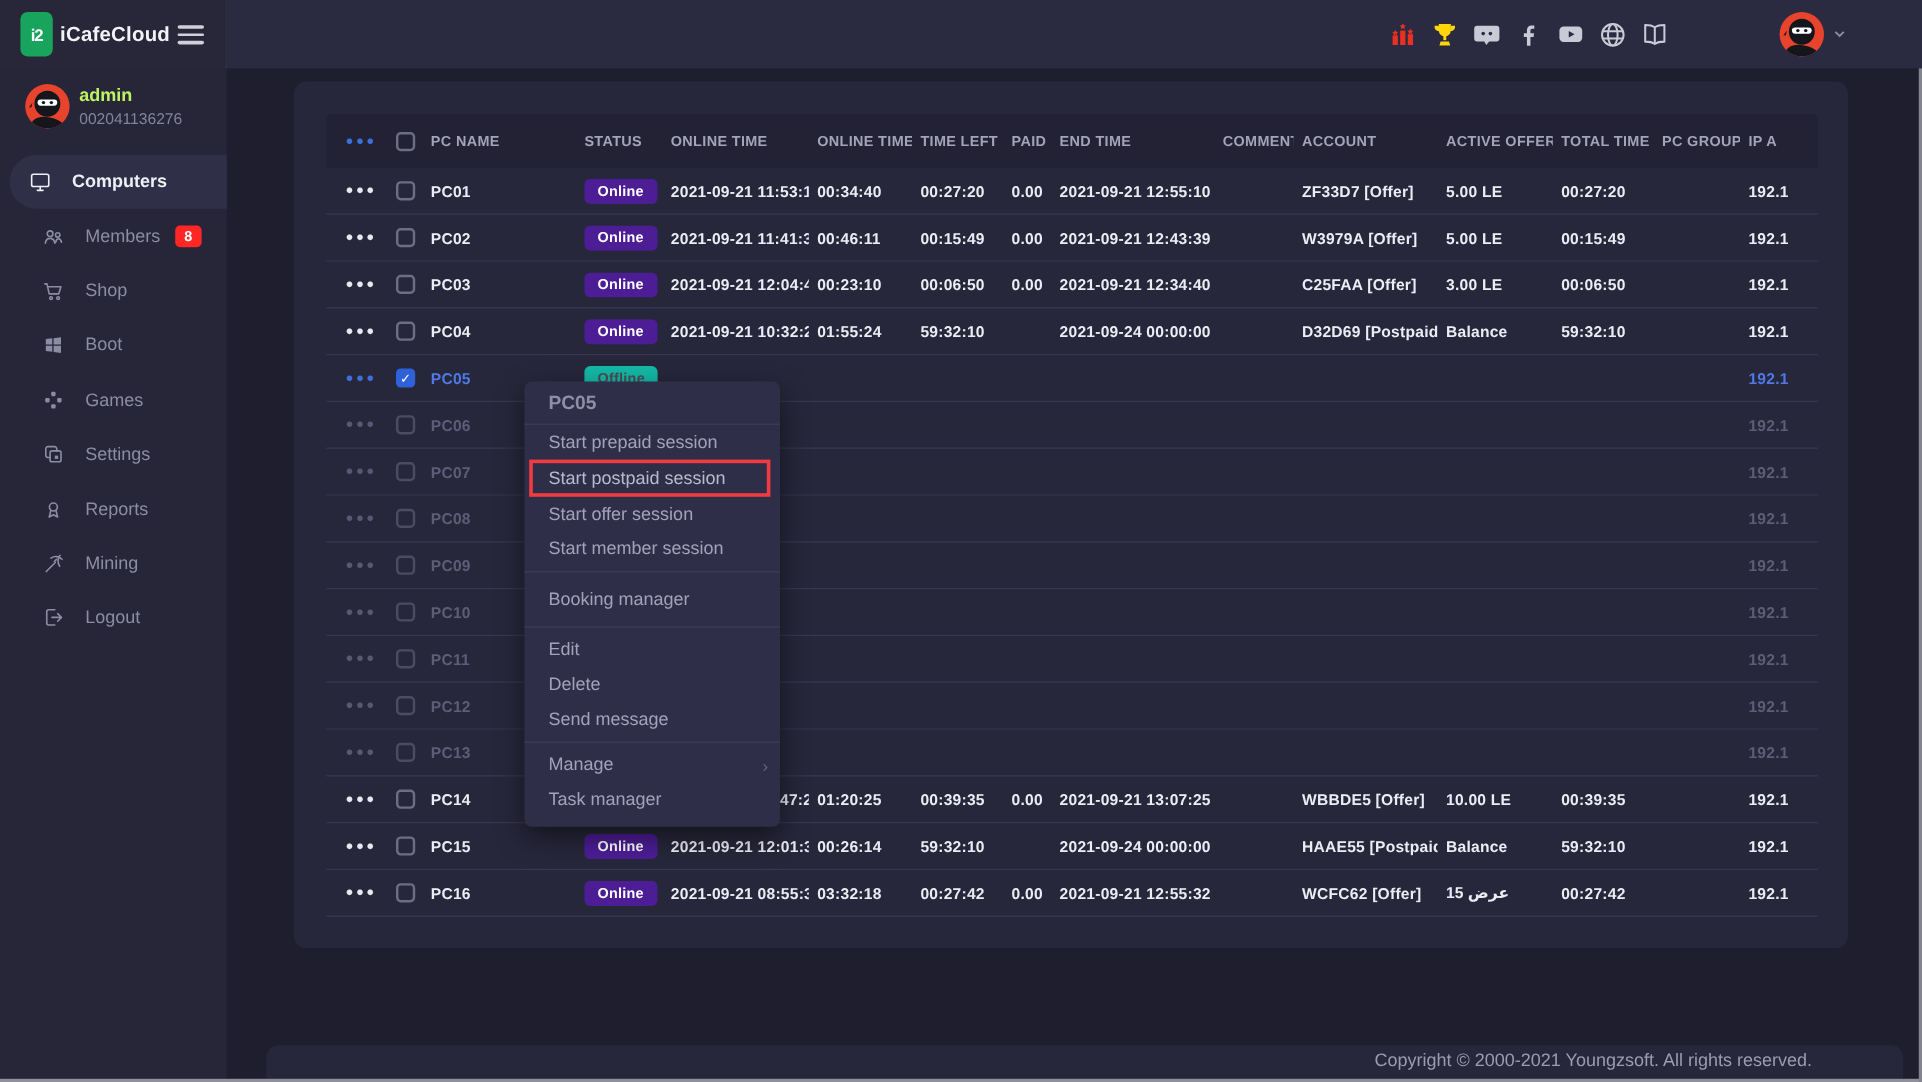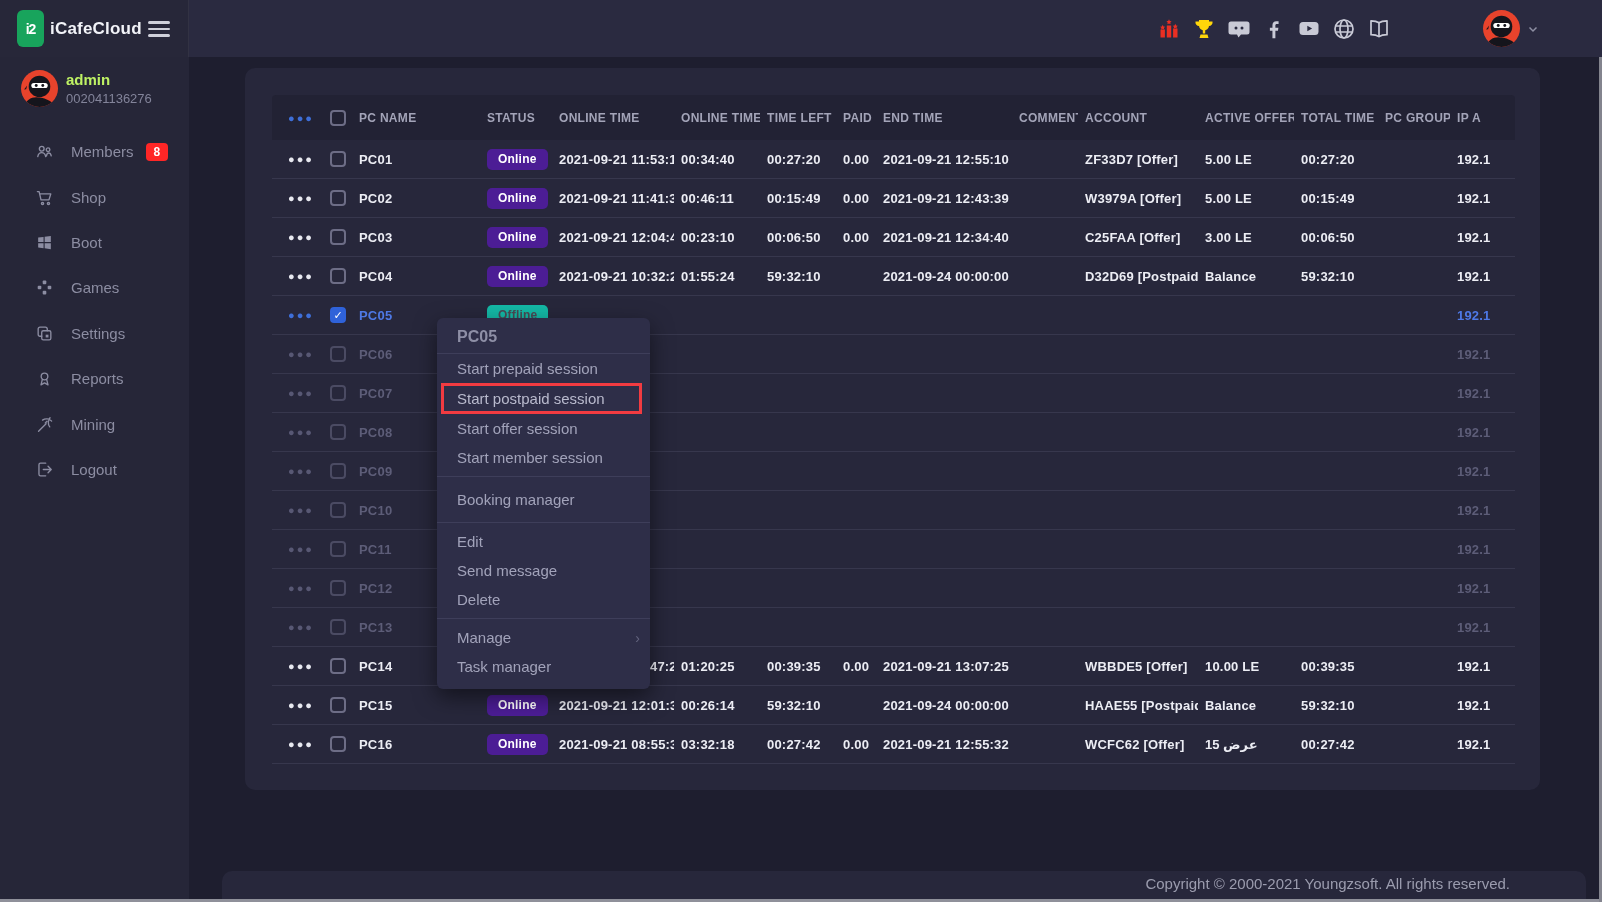--- a/index.html
+++ b/index.html
@@ -163,20 +163,29 @@
           <rect x="10" y="12.6" width="16" height="5" rx="2.5" fill="#fff"></rect>
           <circle cx="14.8" cy="15.1" r="1.4" fill="#15151c"></circle>
           <circle cx="21.2" cy="15.1" r="1.4" fill="#15151c"></circle>
           <path d="M6 15l-3 4 2-0.2z" fill="#15151c"></path>
           <path d="M6 36c1.5-6.5 6.3-9.5 12-9.5S34.5 29.5 36 36z" fill="#15151c" transform="translate(-3 0)"></path>
         </svg></div>
     <div class="uname">admin</div>
     <div class="uid">002041136276</div>
   </div>
   <ul class="nav" id="nav">
+      <li class="active">
+        <span class="nico">
+          <svg width="19" height="19" viewBox="0 0 24 24" fill="none" stroke="currentColor" stroke-width="1.7" stroke-linecap="round" stroke-linejoin="round">
+            <rect x="3" y="4" width="18" height="13" rx="2"></rect>
+            <path d="M9 21h6M12 17v4"></path>
+          </svg>
+        </span>
+                  <span class="nlabel">Computers</span>
+      </li>
       <li class="">
         <span class="nico">
           <svg width="19" height="19" viewBox="0 0 24 24" fill="none" stroke="currentColor" stroke-width="1.7" stroke-linecap="round" stroke-linejoin="round">
             <circle cx="8.5" cy="8.5" r="3"></circle>
             <circle cx="16.5" cy="9.8" r="2.3"></circle>
             <path d="M3.5 18.5c.6-3.4 2.6-5 5-5s4.4 1.6 5 5M14.5 17.5c.4-2.4 1.3-3.6 2.8-3.6 1.6 0 2.7 1.3 3.2 3.6"></path>
           </svg>
         </span>
                   <span class="nlabel">Members</span>
         <span class="nbadge">8</span>
@@ -551,22 +560,22 @@
   <hr>
   <div id="ctx-groups">
       <div class="ctx-item"><span>Start prepaid session</span></div>
       <div class="ctx-item hl"><span>Start postpaid session</span></div>
       <div class="ctx-item"><span>Start offer session</span></div>
       <div class="ctx-item"><span>Start member session</span></div>
       <hr style="margin: 4px 0px;">
       <div class="ctx-item roomy"><span>Booking manager</span></div>
       <hr style="margin: 4px 0px;">
       <div class="ctx-item"><span>Edit</span></div>
+      <div class="ctx-item"><span>Delete</span></div>
       <div class="ctx-item"><span>Send message</span></div>
-      <div class="ctx-item"><span>Delete</span></div>
       <hr style="margin: 4px 0px;">
       <div class="ctx-item"><span>Manage</span><span class="sub-arrow">›</span></div>
       <div class="ctx-item"><span>Task manager</span></div>
     </div>
 </div>
 
 <div class="footer">
   <div class="copy">Copyright © 2000-2021 Youngzsoft. All rights reserved.</div>
 </div>
 <div class="edge-bottom"></div>

